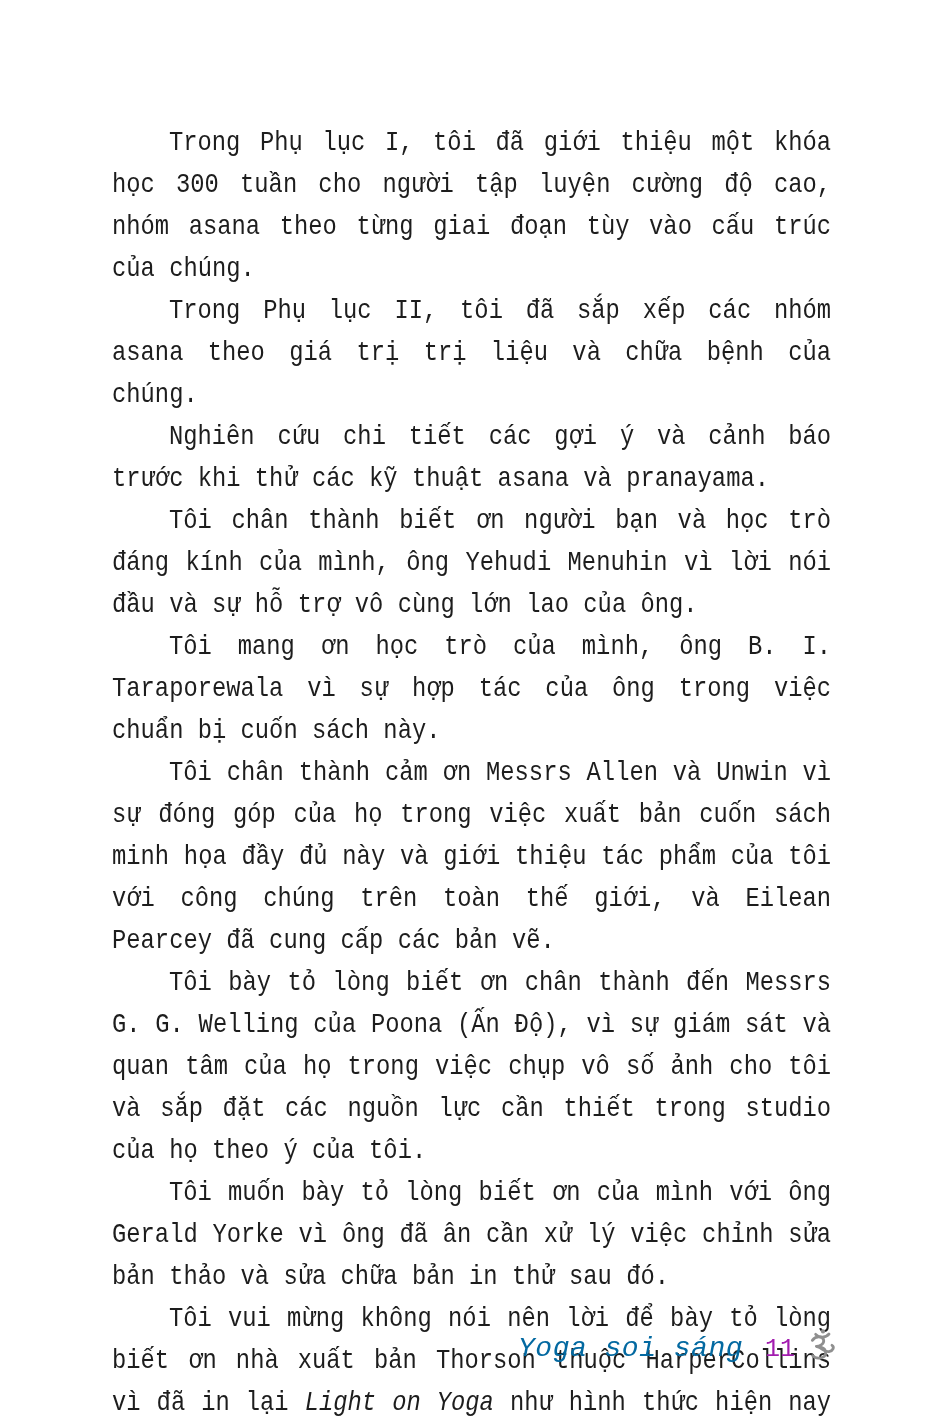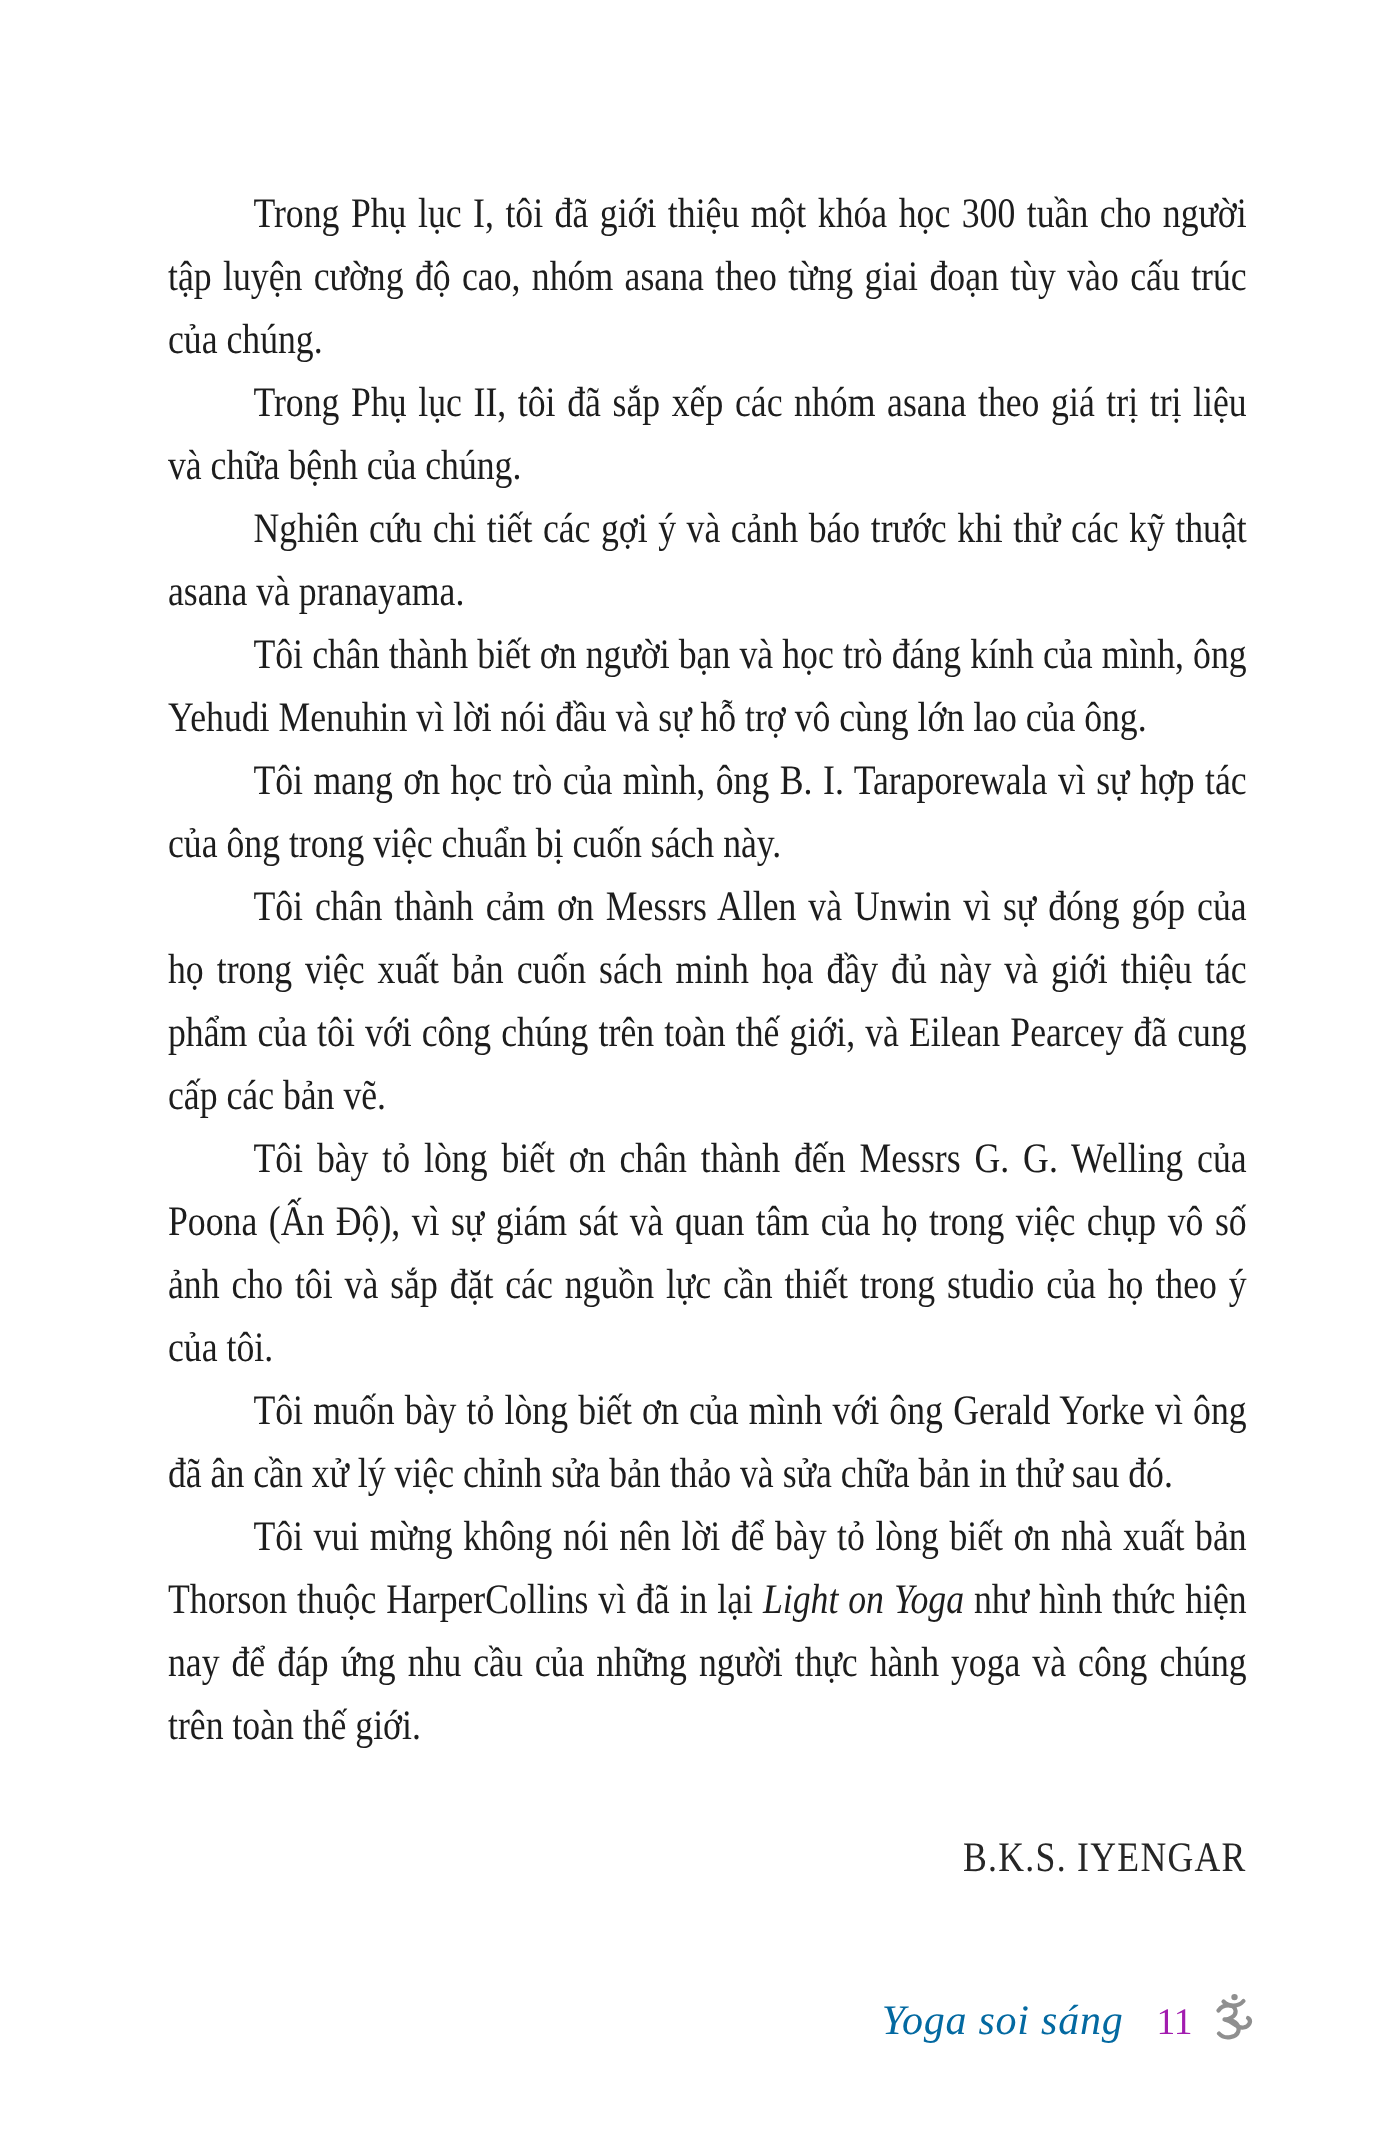--- a/index.html
+++ b/index.html
@@ -5,21 +5,21 @@
   html, body {
     margin: 0;
     padding: 0;
     background: #ffffff;
   }
   .page {
     position: relative;
     width: 933px;
     height: 1423px;
     background: #ffffff;
-    font-family: Liberation Serif, serif;
+    font-family: Liberation Mono, monospace;
     overflow: hidden;
   }
   .content {
     position: absolute;
     left: 112px;
     top: 122px;
     width: 846px;
     transform: scaleX(0.85);
     transform-origin: 0 0;
     font-size: 28px;

